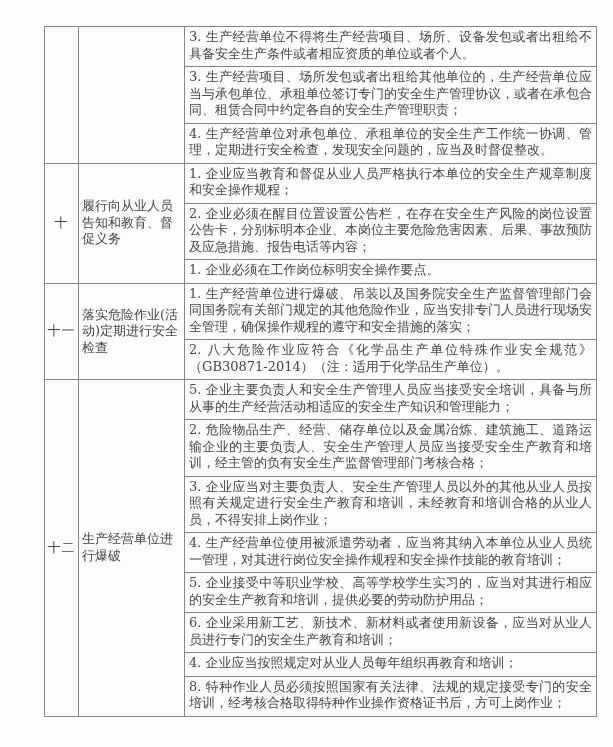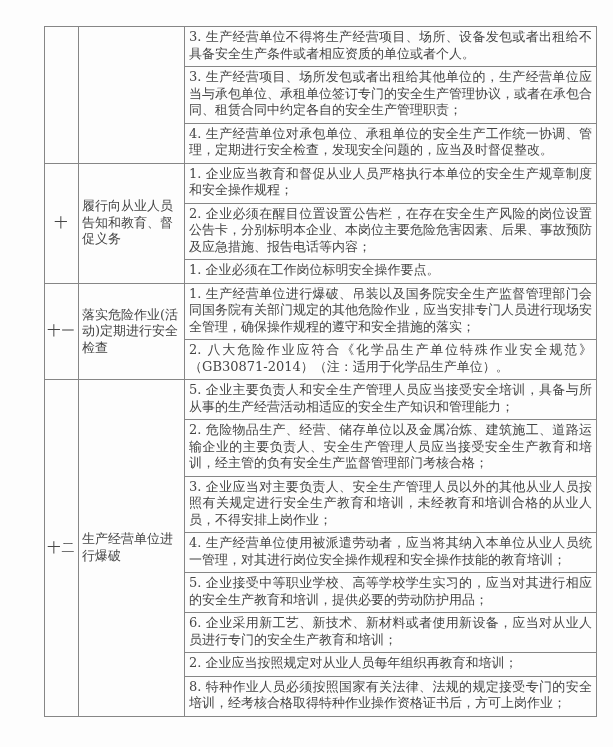--- a/index.html
+++ b/index.html
@@ -104,19 +104,19 @@
     <tr>
       <td class="item">4. 生产经营单位使用被派遣劳动者，应当将其纳入本单位从业人员统一管理，对其进行岗位安全操作规程和安全操作技能的教育培训；</td>
     </tr>
     <tr>
       <td class="item">5. 企业接受中等职业学校、高等学校学生实习的，应当对其进行相应的安全生产教育和培训，提供必要的劳动防护用品；</td>
     </tr>
     <tr>
       <td class="item">6. 企业采用新工艺、新技术、新材料或者使用新设备，应当对从业人员进行专门的安全生产教育和培训；</td>
     </tr>
     <tr>
-      <td class="item">2. 企业应当按照规定对从业人员每年组织再教育和培训；</td>
+      <td class="item">4. 企业应当按照规定对从业人员每年组织再教育和培训；</td>
     </tr>
     <tr>
       <td class="item">8. 特种作业人员必须按照国家有关法律、法规的规定接受专门的安全培训，经考核合格取得特种作业操作资格证书后，方可上岗作业；</td>
     </tr>
   </tbody>
 </table>
 
 </body></html>

